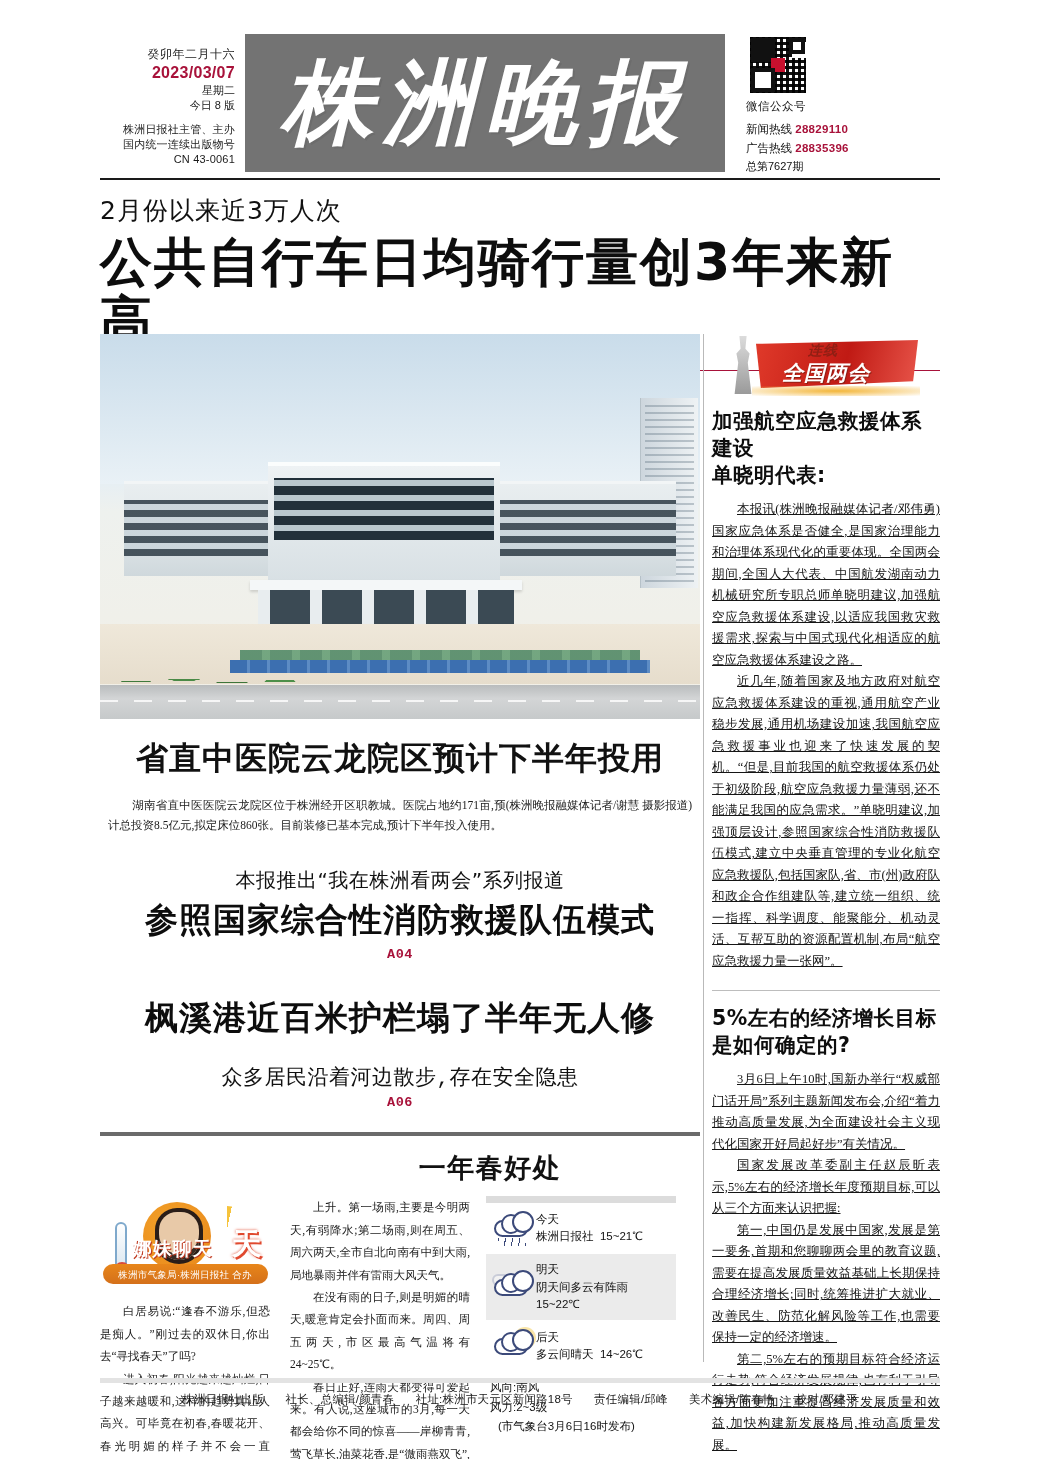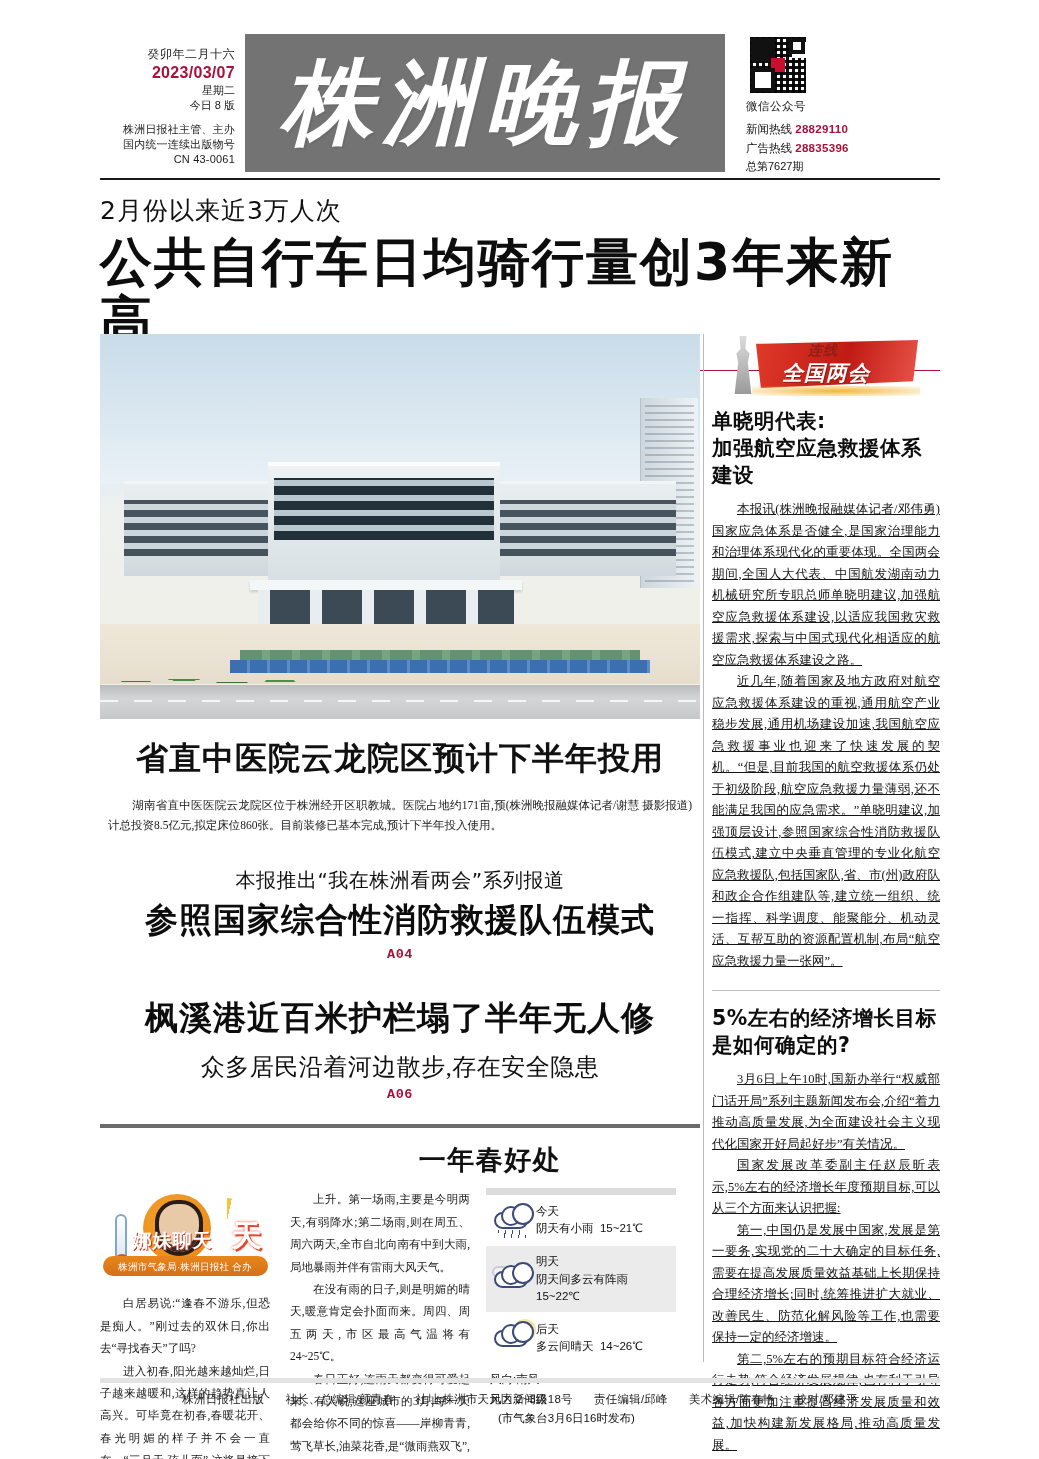--- a/index.html
+++ b/index.html
@@ -346,25 +346,25 @@
   }
   .promo2 { margin-top: 34px; text-align: center; }
   .promo2-title {
     font-size: 33px;
     font-weight: bold;
     letter-spacing: 1px;
     color: #0d0d0d;
     font-family: "DejaVu Sans", sans-serif;
   }
   .promo2-sub {
-    font-size: 24px;
+    font-size: 21px;
     color: #111;
-    margin-top: 10px;
+    margin-top: 22px;
     letter-spacing: .5px;
-    font-family: Liberation Serif, serif;
+    font-family: Liberation Mono, monospace;
   }
 
   .hrule-thick {
     margin-top: 22px;
     height: 4px;
     background: #6b6b6b;
   }
 
   
   .feature { margin-top: 14px; position: relative; }
@@ -701,21 +701,21 @@
           <div class="wbox-head"></div>
 
           <div class="wrow">
             <div class="wicon">
               <div class="cloud"></div>
               <div class="rain"></div>
             </div>
             <div class="wtext">
               <div class="wday">今天</div>
               <div>
-                <span>阴天有小雨</span>
+                <span>株洲日报社</span>
                 &nbsp;<span>15~21℃</span>
               </div>
             </div>
           </div>
 
           <div class="wrow alt">
             <div class="wicon">
               <div class="cloud2"></div>
               <div class="cloud"></div>
             </div>
@@ -755,37 +755,37 @@
 
     <div class="two-sessions-logo">
       <div class="tsl-flag"></div>
       <div class="tsl-glow"></div>
       <div class="tsl-tower"></div>
       <div class="tsl-t1">连线</div>
       <div class="tsl-t2">全国两会</div>
     </div>
 
     <div class="r-title">
+      <div>加强航空应急救援体系建设</div>
       <div>单晓明代表:</div>
-      <div>加强航空应急救援体系建设</div>
     </div>
 
     <div class="r-body">
       <p>本报讯(株洲晚报融媒体记者/邓伟勇)国家应急体系是否健全,是国家治理能力和治理体系现代化的重要体现。全国两会期间,全国人大代表、中国航发湖南动力机械研究所专职总师单晓明建议,加强航空应急救援体系建设,以适应我国救灾救援需求,探索与中国式现代化相适应的航空应急救援体系建设之路。</p>
       <p>近几年,随着国家及地方政府对航空应急救援体系建设的重视,通用航空产业稳步发展,通用机场建设加速,我国航空应急救援事业也迎来了快速发展的契机。“但是,目前我国的航空救援体系仍处于初级阶段,航空应急救援力量薄弱,还不能满足我国的应急需求。”单晓明建议,加强顶层设计,参照国家综合性消防救援队伍模式,建立中央垂直管理的专业化航空应急救援队,包括国家队,省、市(州)政府队和政企合作组建队等,建立统一组织、统一指挥、科学调度、能聚能分、机动灵活、互帮互助的资源配置机制,布局“航空应急救援力量一张网”。</p>
     </div>
 
     <div class="r-sep"></div>
 
     <div class="r-title">5%左右的经济增长目标是如何确定的?</div>
 
     <div class="r-body">
       <p>3月6日上午10时,国新办举行“权威部门话开局”系列主题新闻发布会,介绍“着力推动高质量发展,为全面建设社会主义现代化国家开好局起好步”有关情况。</p>
       <p>国家发展改革委副主任赵辰昕表示,5%左右的经济增长年度预期目标,可以从三个方面来认识把握:</p>
-      <p>第一,中国仍是发展中国家,发展是第一要务,实现党的二十大确定的目标任务,需要在提高发展质量效益基础上长期保持合理经济增长;同时,统筹推进扩大就业、改善民生、防范化解风险等工作,也需要保持一定的经济增速。</p>
+      <p>第一,中国仍是发展中国家,发展是第一要务,首期和您聊聊两会里的教育议题,需要在提高发展质量效益基础上长期保持合理经济增长;同时,统筹推进扩大就业、改善民生、防范化解风险等工作,也需要保持一定的经济增速。</p>
       <p>第二,5%左右的预期目标符合经济运行走势,符合经济发展规律,也有利于引导各方面更加注重提高经济发展质量和效益,加快构建新发展格局,推动高质量发展。</p>
       <p>第三,各地区发展信心和劲头很足,确定了今年本地区经济增长预期目标。31个省(自治区、直辖市)中有27个预期目标高于全国,其中有23个为5.5%或以上。各地的发展信心、采取的务实举措,为全国目标实现创造了条件、打下了基础。</p>
 
     </div>
   </div>
 
   <div class="foot-rule"></div>
   <div class="footer">
     <span>株洲日报社出版</span>
     <span>社长、总编辑/颜青春</span>

